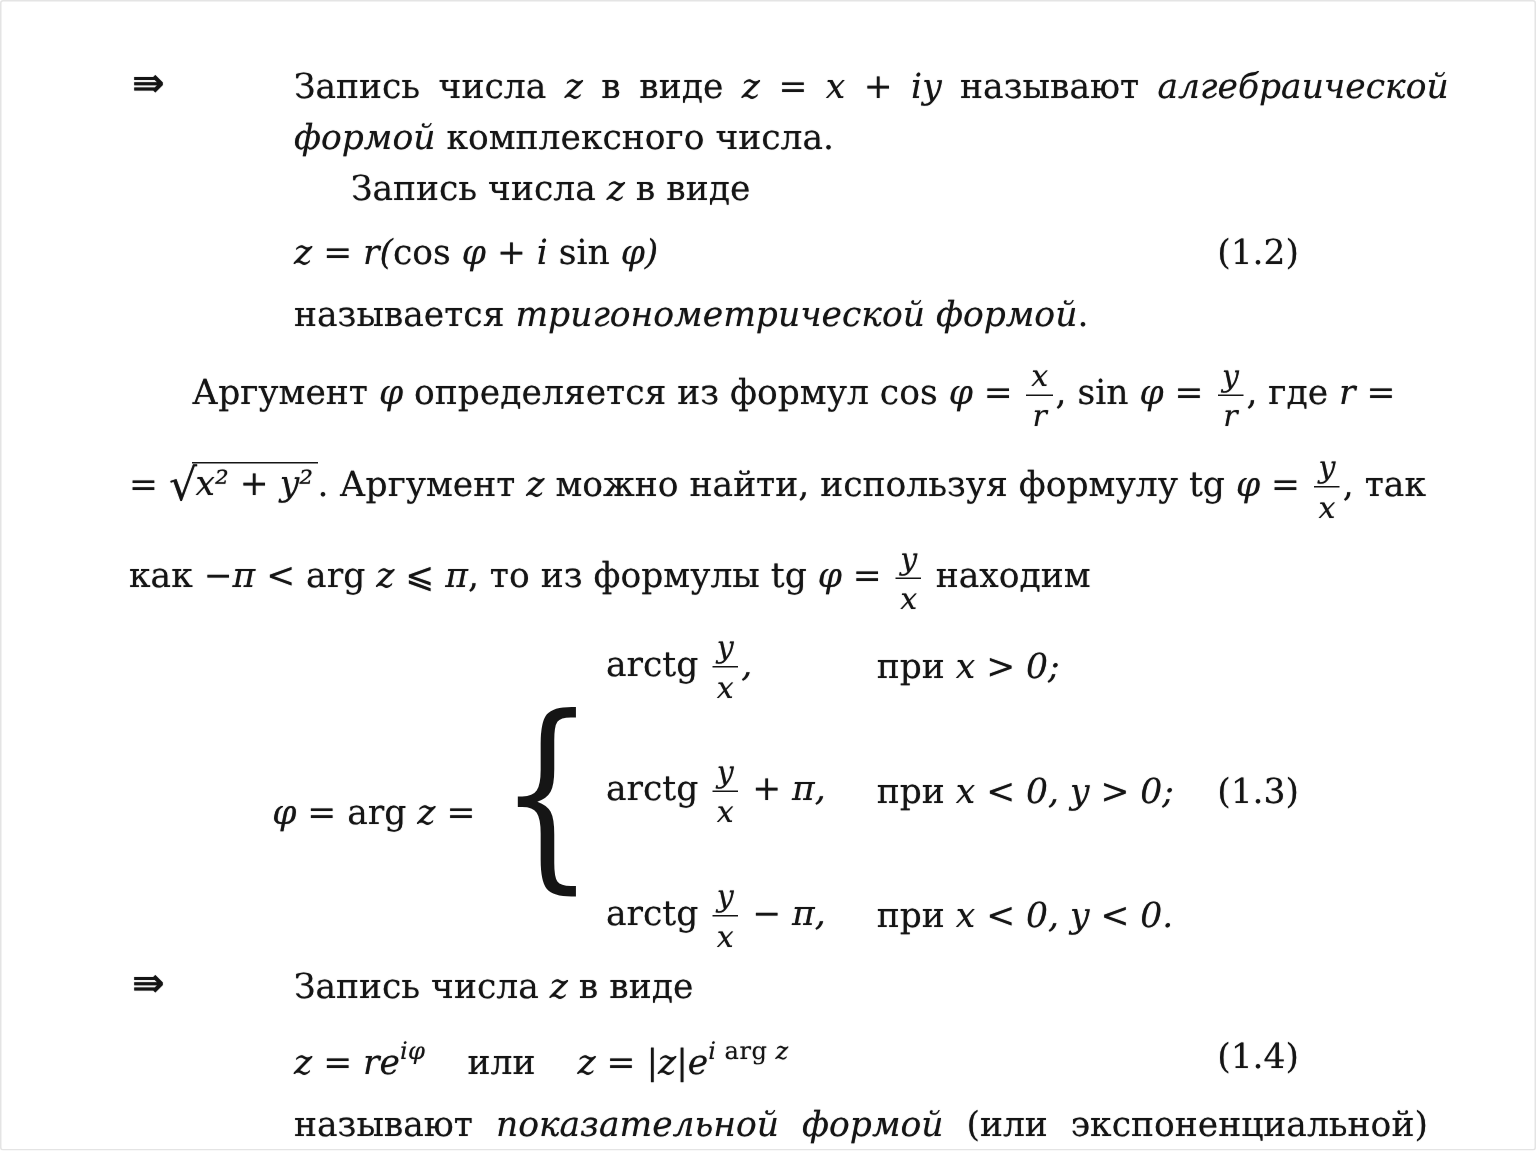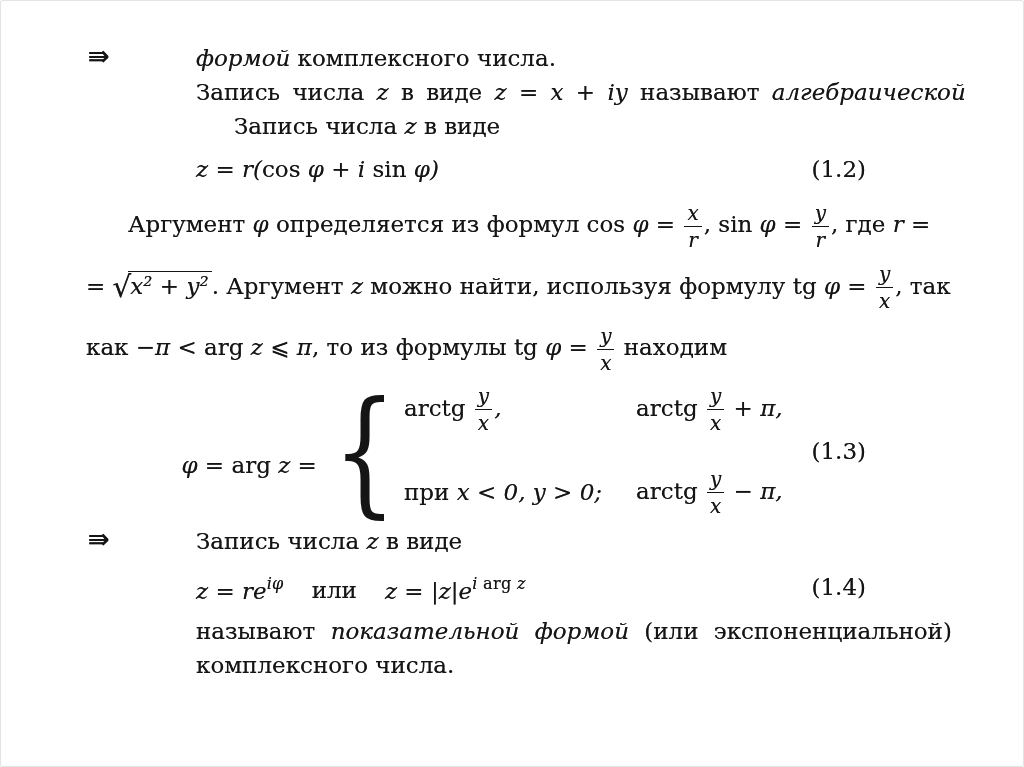--- a/index.html
+++ b/index.html
@@ -45,41 +45,44 @@
 </style>
 </head>
 <body>
 
 <div class="page">
   <div class="content">
 
     <section class="block">
       <span class="marker">⇛</span>
       <div class="btext">
+        <div class="line wj"><span class="rm">Запись числа </span><span class="m">z</span><span class="rm"> в виде </span><span class="m">z = x + iy</span><span class="rm"> называют </span><span class="it">алгебраической</span></div>
         <div class="line"><span class="it">формой</span><span class="rm"> комплексного числа.</span></div>
-        <div class="line wj"><span class="rm">Запись числа </span><span class="m">z</span><span class="rm"> в виде </span><span class="m">z = x + iy</span><span class="rm"> называют </span><span class="it">алгебраической</span></div>
         <div class="line indent"><span class="rm">Запись числа </span><span class="m">z</span><span class="rm"> в виде</span></div>
         <div class="eqline"><span class="m">z = r(</span><span class="rm">cos</span><span class="m"> φ + i </span><span class="rm">sin</span><span class="m"> φ)</span><span class="eqnum">(1.2)</span></div>
+        <div class="line"><span class="rm">называется </span><span class="it">тригонометрической формой</span><span class="rm">.</span></div>
       </div>
     </section>
 
     <section class="p2">
       <div class="fline indent2"><span class="rm">Аргумент </span><span class="m">φ</span><span class="rm"> определяется из формул </span><span class="rm">cos</span><span class="m"> φ = </span><span class="frac"><span class="num">x</span><span class="den">r</span></span><span class="rm">, </span><span class="rm">sin</span><span class="m"> φ = </span><span class="frac"><span class="num">y</span><span class="den">r</span></span><span class="rm">, где </span><span class="m">r</span><span class="rm"> =</span></div>
       <div class="fline"><span class="m">= </span><span class="sqrt"><span class="rad">√</span><span class="radicand">x² + y²</span></span><span class="rm">. Аргумент </span><span class="m">z</span><span class="rm"> можно найти, используя формулу </span><span class="rm">tg</span><span class="m"> φ = </span><span class="frac"><span class="num">y</span><span class="den">x</span></span><span class="rm">, так</span></div>
       <div class="fline"><span class="rm">как </span><span class="m">−π &lt; </span><span class="rm">arg</span><span class="m"> z ⩽ π</span><span class="rm">, то из формулы </span><span class="rm">tg</span><span class="m"> φ = </span><span class="frac"><span class="num">y</span><span class="den">x</span></span><span class="rm"> находим</span></div>
 
       <div class="eq13">
         <div class="cases">
           <span class="lhs"><span class="m">φ = </span><span class="rm">arg</span><span class="m"> z</span><span class="rm"> =</span></span>
           <span class="brace">{</span>
           <div class="rows">
             <span class="cell"><span class="rm">arctg </span><span class="frac"><span class="num">y</span><span class="den">x</span></span><span class="m">,</span></span>
+            <span class="cell"><span class="rm">при </span><span class="m">x &gt; 0;</span></span>
             <span class="cell"><span class="rm">arctg </span><span class="frac"><span class="num">y</span><span class="den">x</span></span><span class="m"> + π,</span></span>
             <span class="cell"><span class="rm">при </span><span class="m">x &lt; 0, y &gt; 0;</span></span>
             <span class="cell"><span class="rm">arctg </span><span class="frac"><span class="num">y</span><span class="den">x</span></span><span class="m"> − π,</span></span>
+            <span class="cell"><span class="rm">при </span><span class="m">x &lt; 0, y &lt; 0.</span></span>
           </div>
         </div>
         <span class="eqnum">(1.3)</span>
       </div>
     </section>
 
     <section class="block b3">
       <span class="marker">⇛</span>
       <div class="btext">
         <div class="line"><span class="rm">Запись числа </span><span class="m">z</span><span class="rm"> в виде</span></div>

